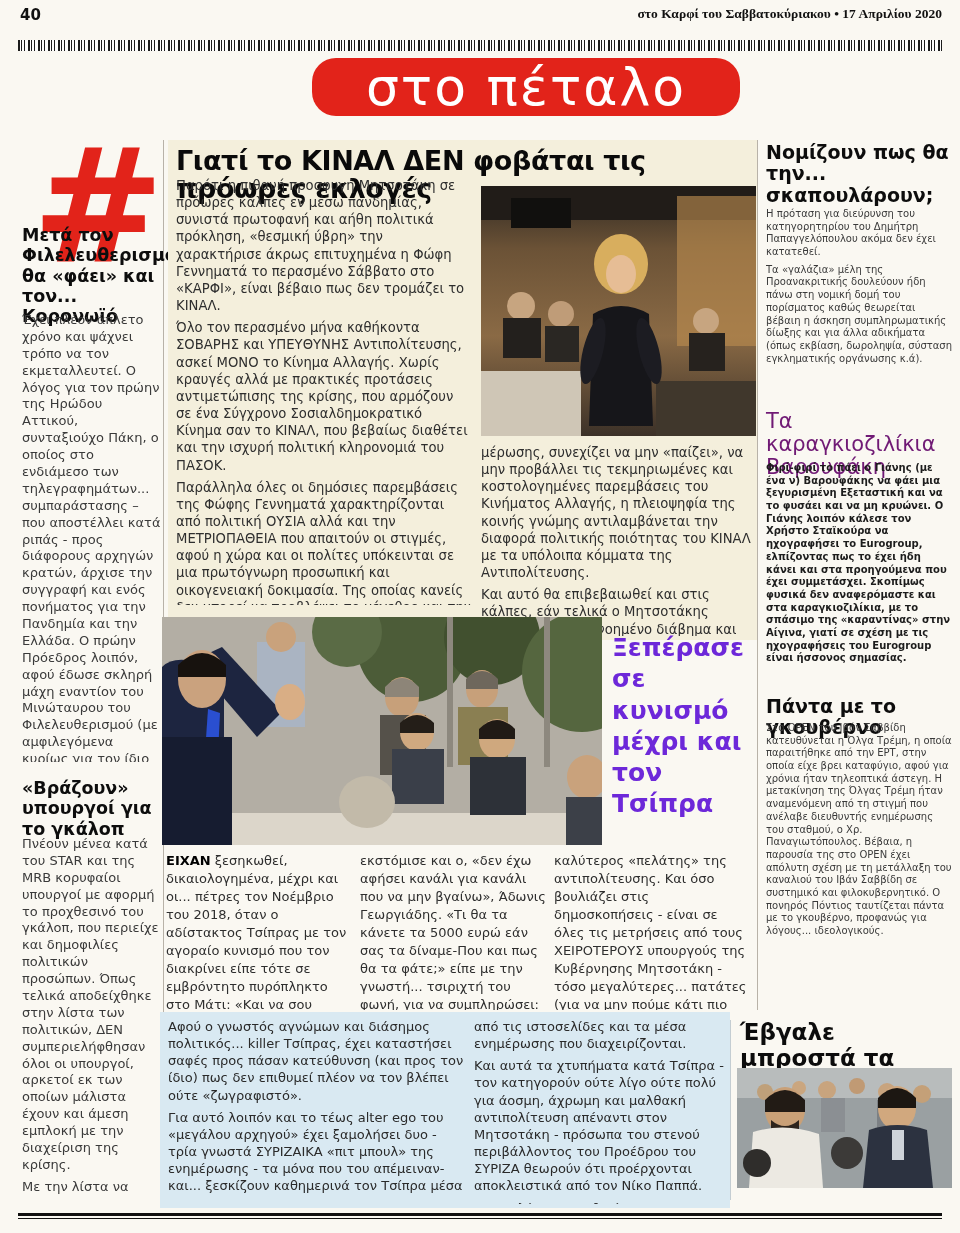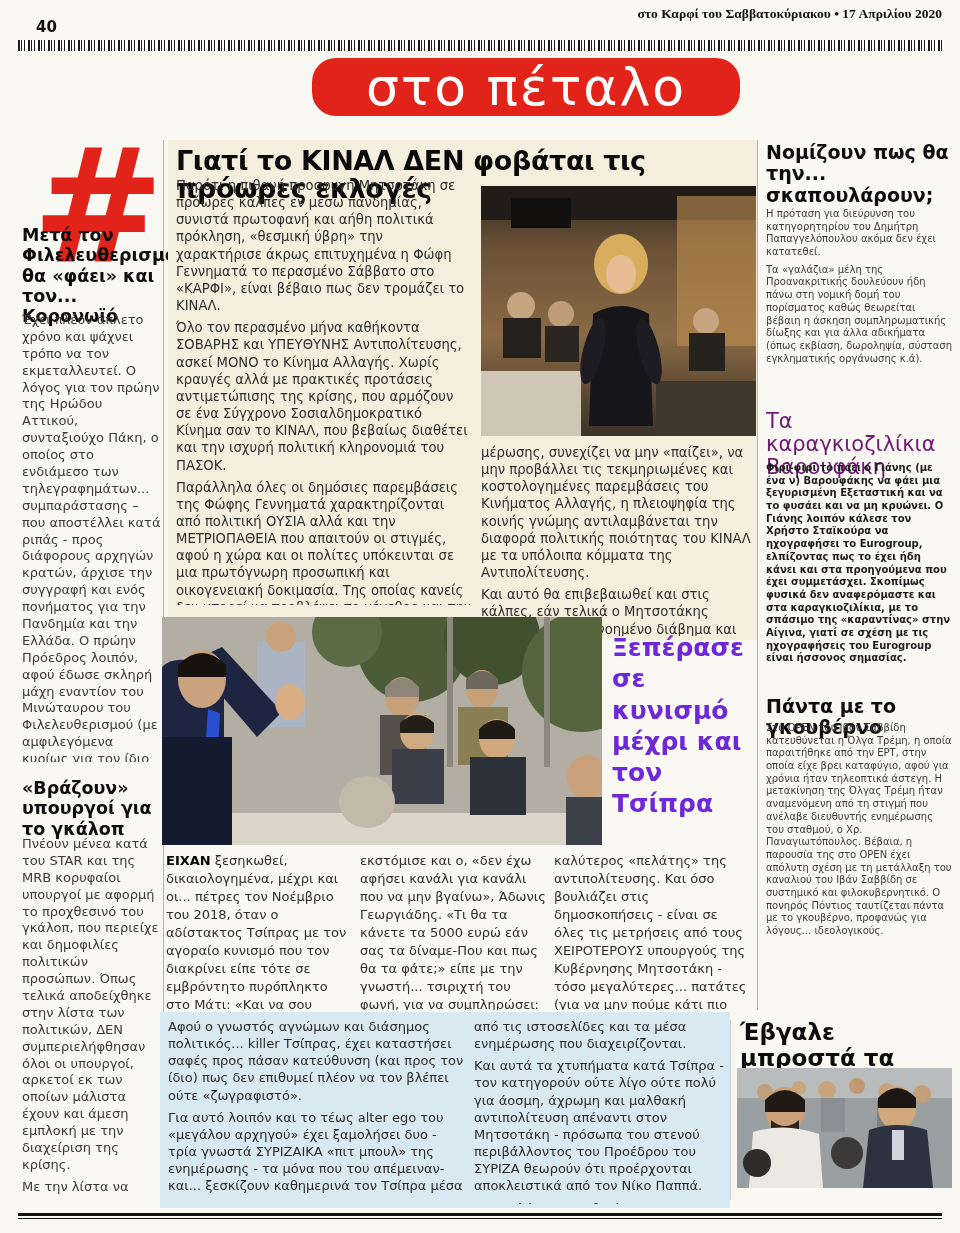--- a/index.html
+++ b/index.html
@@ -40,21 +40,21 @@
   .sb-body{font-size:10px;line-height:1.27;color:#3a3a3a;}
   .sb-body p{margin:0 0 5px 0;}
   .sb-body-bold{font-weight:700;color:#1c1c1c;}
   .hrule{position:absolute;background:#111;}
 </style>
 </head>
 <body>
 
 <div class="page">
 
-  <div class="abs pagenum" style="left:20px;top:18px;margin-left:16px;">40</div>
+  <div class="abs pagenum" style="left:20px;top:6px;">40</div>
   <div class="abs masthead" style="right:18px;top:6px;width:500px;">στο Καρφί του Σαββατοκύριακου • 17 Απριλίου 2020</div>
   <div class="abs barcode" style="left:18px;top:40px;width:924px;"></div>
 
   <div class="abs banner" style="left:312px;top:58px;width:428px;height:58px;border-radius:24px;">στο πέταλο</div>
 
   <div class="vline" style="left:163px;top:140px;height:985px;"></div>
   <div class="vline" style="left:757px;top:140px;height:870px;"></div>
   <div class="vline" style="left:730px;top:1020px;height:180px;background:#c4cdd2;"></div>
 
   <div class="abs hash" style="left:32px;top:146px;">#</div>

